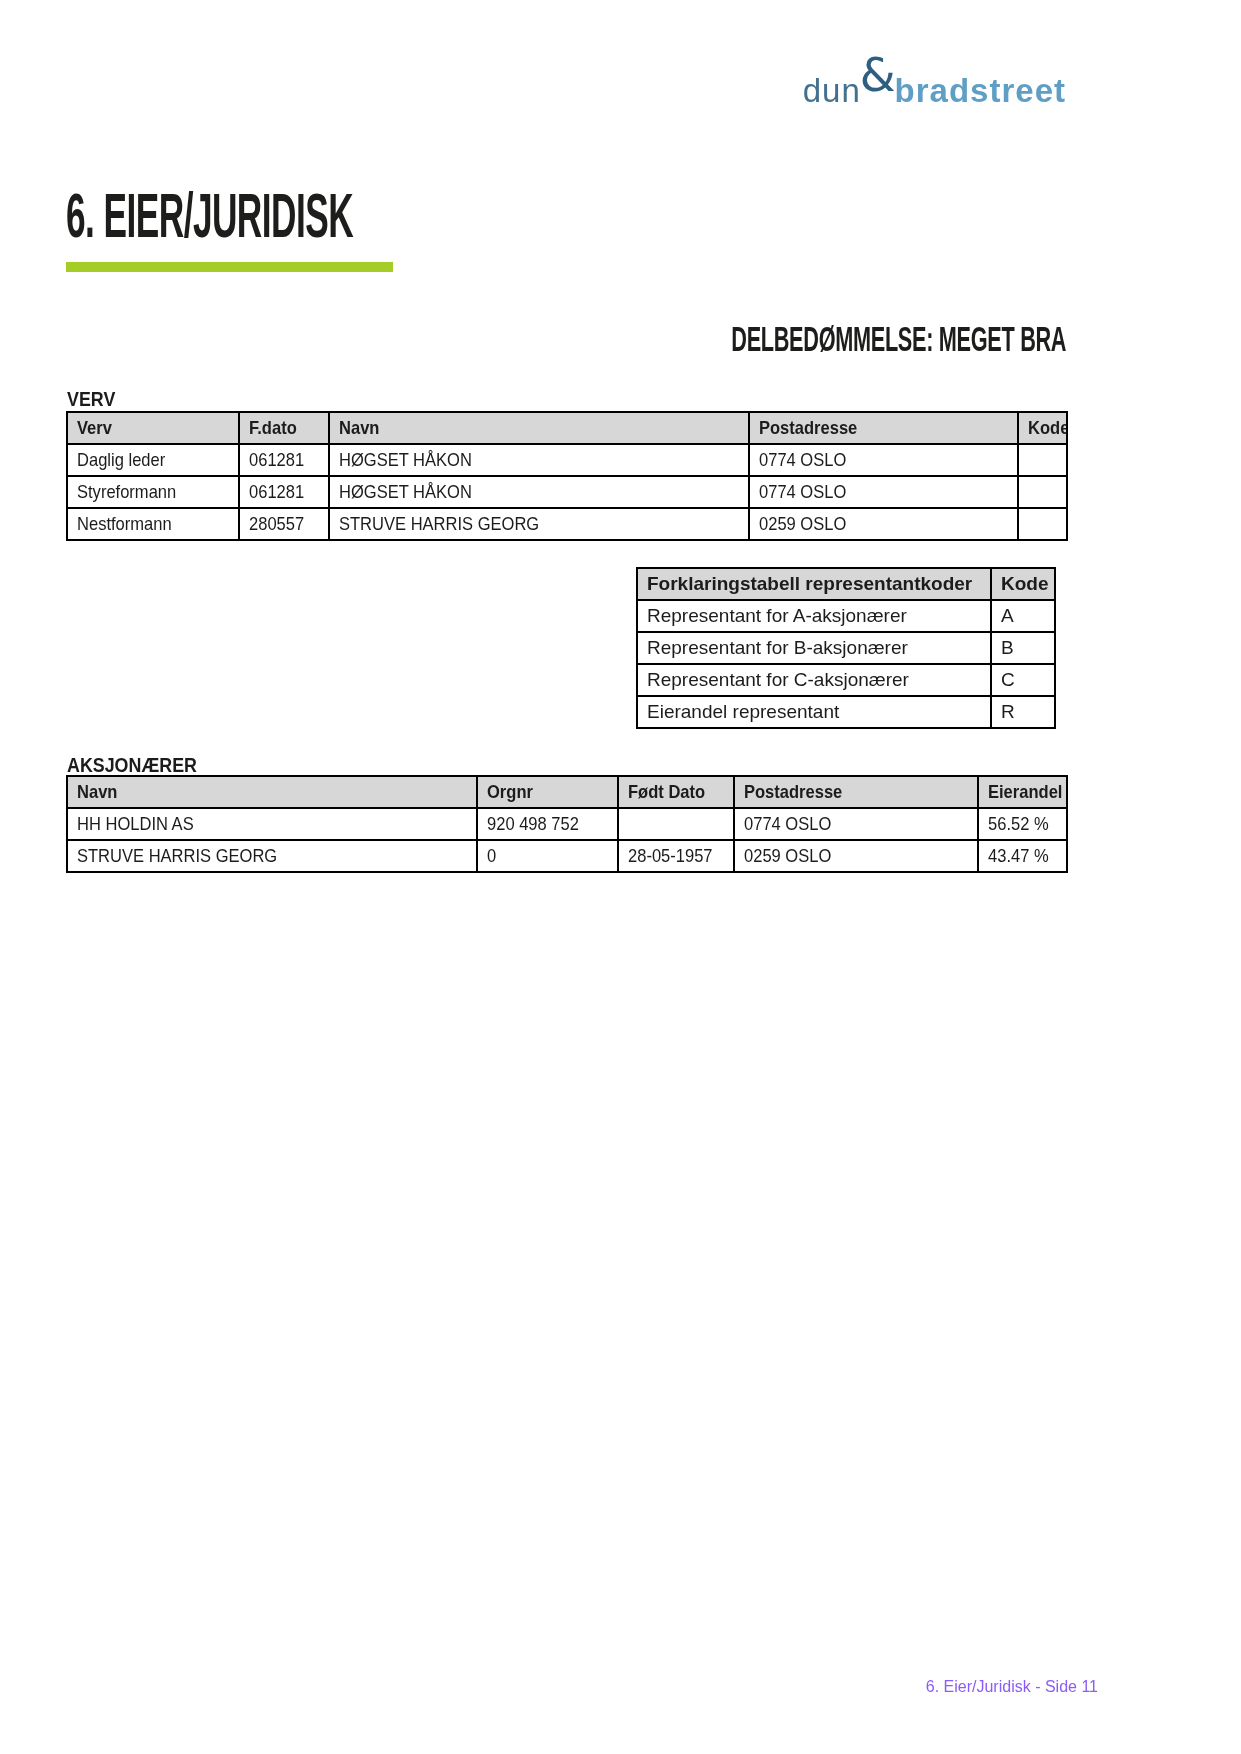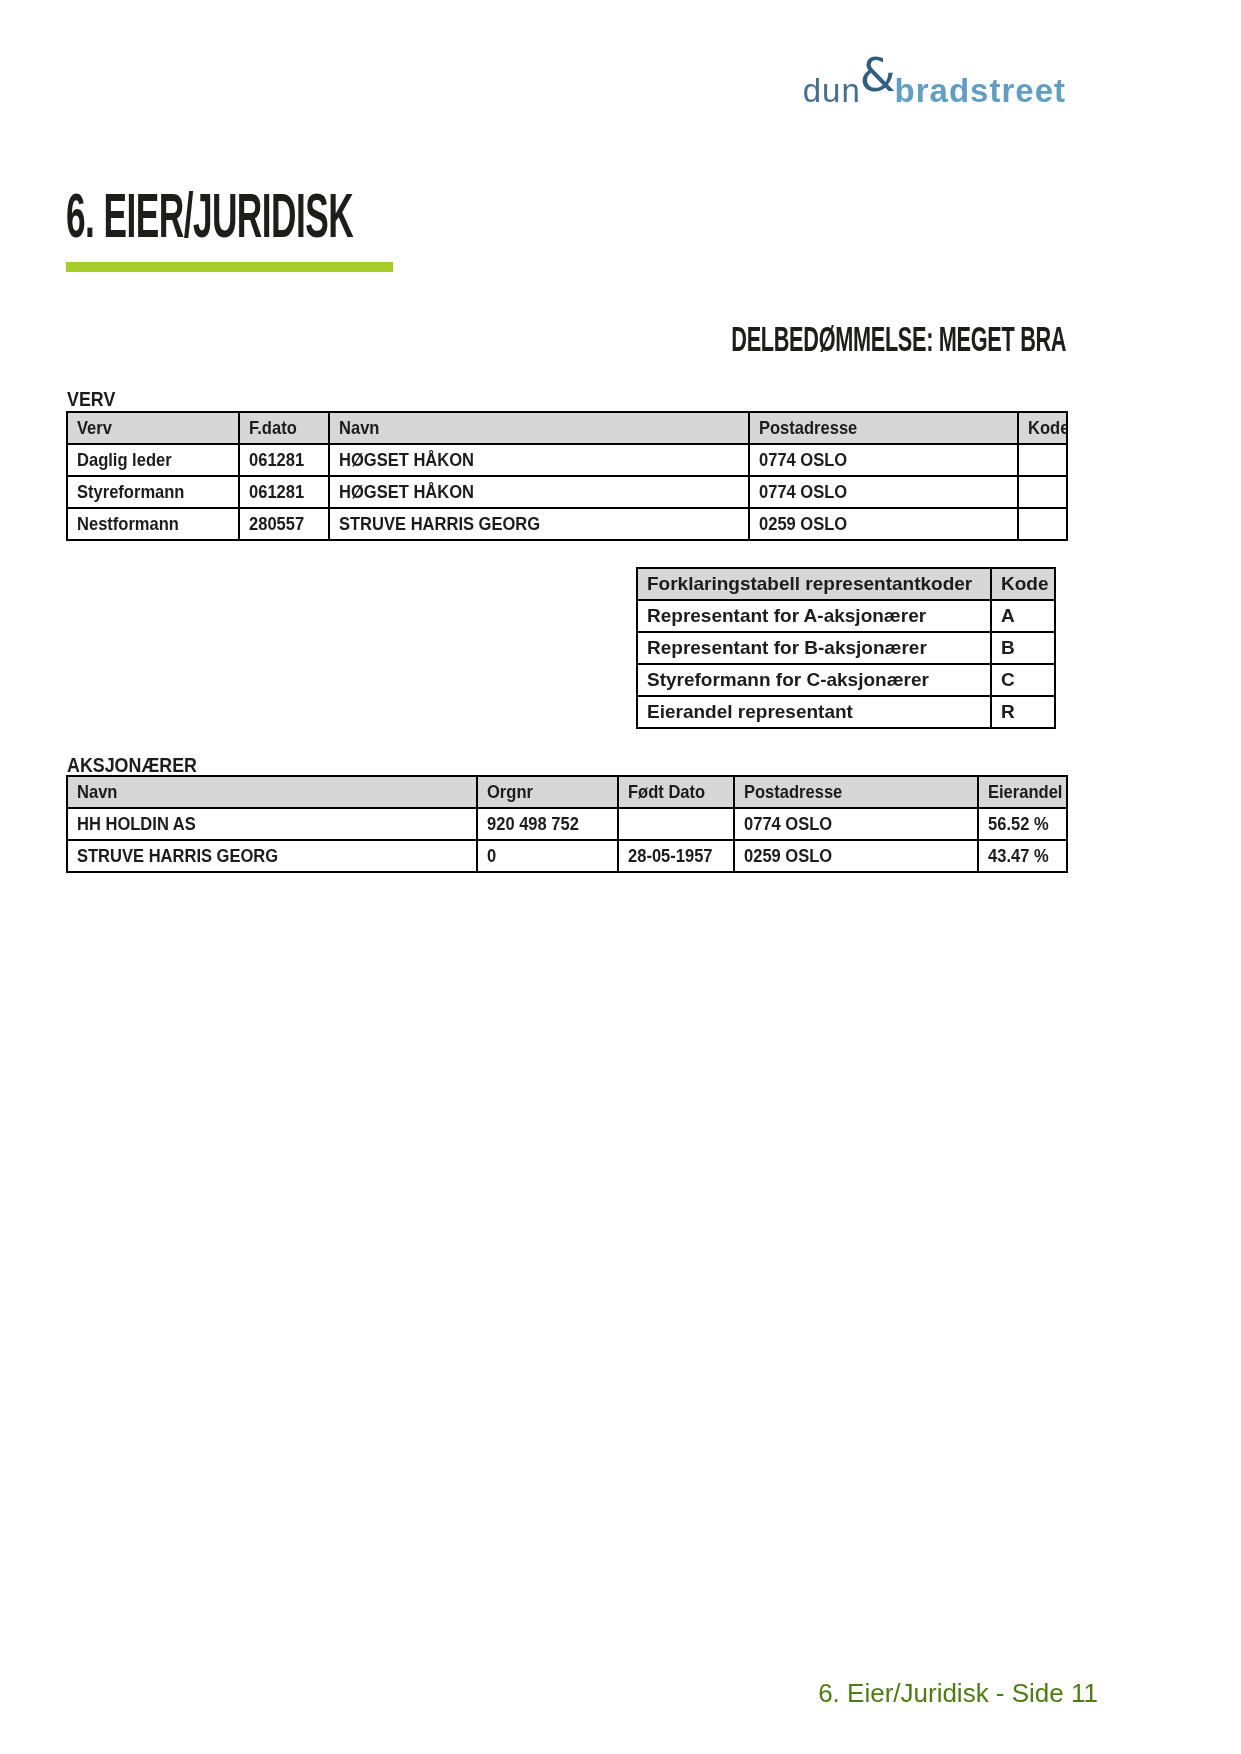--- a/index.html
+++ b/index.html
@@ -31,32 +31,32 @@
     position:absolute;font-size:21px;font-weight:bold;line-height:1;white-space:nowrap;
     transform:scaleX(.85);transform-origin:left center;
   }
   .verv-label{top:388px;left:1px;}
   .aksj-label{top:754px;left:1px;}
 
   
   table.doc-table{border-collapse:collapse;table-layout:fixed;position:absolute;}
   table.doc-table th,table.doc-table td{
     border:2px solid #000;height:30px;padding:0 9px;font-size:19px;text-align:left;
-    vertical-align:middle;overflow:hidden;font-weight:bold;
+    vertical-align:middle;overflow:hidden;
   }
   table.doc-table th{background:#d7d7d7;font-weight:bold;}
   table.doc-table th>span,table.doc-table td>span{display:inline-block;white-space:nowrap;}
   table.condensed th>span,table.condensed td>span{transform:scaleX(.87);transform-origin:left center;}
 
   .verv-table{top:411px;left:0;width:1000px;}
   .koder-table{top:567px;left:570px;width:418px;}
   .aksj-table{top:775px;left:0;width:1000px;}
 
   
-  .footer{position:absolute;top:1678px;right:143px;font-size:26px;color:#4d7c0f;white-space:nowrap;}
+  .footer{position:absolute;top:1678px;right:143px;font-size:16px;color:#8b5cf6;white-space:nowrap;}
 </style>
 </head>
 <body>
 
 <div class="page-content">
 
   <div class="logo">
     <span class="dun">dun</span>
     <span class="amp">&amp;</span>
     <span class="bradstreet">bradstreet</span>
@@ -124,21 +124,21 @@
       <tbody>
         <tr>
           <td><span>Representant for A-aksjonærer</span></td>
           <td><span>A</span></td>
         </tr>
         <tr>
           <td><span>Representant for B-aksjonærer</span></td>
           <td><span>B</span></td>
         </tr>
         <tr>
-          <td><span>Styreformann for C-aksjonærer</span></td>
+          <td><span>Representant for C-aksjonærer</span></td>
           <td><span>C</span></td>
         </tr>
         <tr>
           <td><span>Eierandel representant</span></td>
           <td><span>R</span></td>
         </tr>
       </tbody>
     </table>
 
   <div class="section-label aksj-label">AKSJONÆRER</div>

